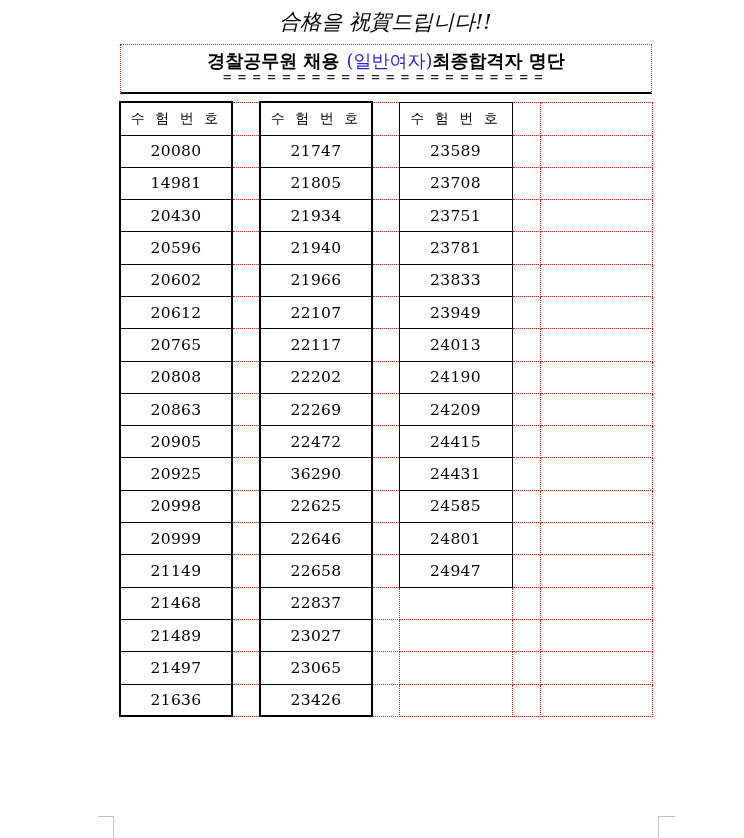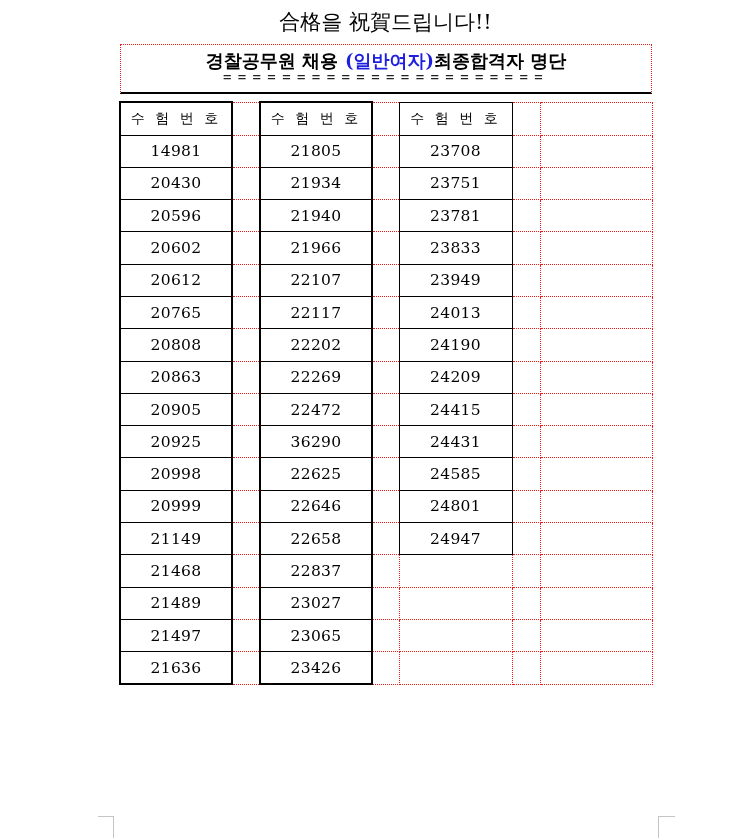--- a/index.html
+++ b/index.html
@@ -3,32 +3,32 @@
   <meta charset="utf-8">
   <style>
     :root { --grid: #ee1c1c; --accent: #1f1fe0; --ink: #000000; --corner: #c4c4c4; }
     html, body { margin: 0; padding: 0; }
     body {
       width: 744px; height: 838px; background: #ffffff; position: relative; overflow: hidden;
       font-family: "DejaVu Serif", "Liberation Serif", serif; color: var(--ink);
     }
     .congrats {
       position: absolute; left: 120px; width: 531px; top: 9px;
-      text-align: center; font-size: 21px; line-height: 26px; white-space: nowrap;
+      text-align: center; font-size: 21px; line-height: 26px; white-space: nowrap; font-style: italic;
     }
     .header-box {
       position: absolute; left: 120px; top: 44px; width: 530px; height: 47px;
       border-top: 1px dotted var(--grid); border-left: 1px dotted var(--grid); border-right: 1px dotted var(--grid);
       border-bottom: 2px solid #000;
     }
     .subtitle {
       position: absolute; left: 0; right: 0; top: 4px; text-align: center;
       font-size: 18px; font-weight: bold; line-height: 24px; white-space: nowrap;
     }
-    .subtitle .hl { color: var(--accent); font-weight: bold; margin-left: 7px; }
+    .subtitle .hl { color: var(--accent); font-weight: normal; margin-left: 7px; }
     .underline {
       position: absolute; left: 0; right: 0; top: 24px; text-align: center;
       font-family: "DejaVu Sans Mono", monospace; font-size: 14px; line-height: 16px;
       letter-spacing: 6.4px; white-space: nowrap; color: #222;
     }
     table.roster {
       position: absolute; left: 119px; top: 101px;
       border-collapse: collapse; table-layout: fixed; width: 533px;
     }
     table.roster td {
@@ -72,20 +72,29 @@
     <tr class="hdr">
       <td class="bk hcell">수 험 번 호</td>
       <td></td>
       <td class="bk hcell">수 험 번 호</td>
       <td></td>
       <td class="tn hcell">수 험 번 호</td>
       <td></td>
       <td></td>
     </tr>
     <tr class="row">
+      <td class="bk">20080</td>
+      <td></td>
+      <td class="bk">21747</td>
+      <td></td>
+      <td class="tn">23589</td>
+      <td></td>
+      <td></td>
+    </tr>
+    <tr class="row">
       <td class="bk">14981</td>
       <td></td>
       <td class="bk">21805</td>
       <td></td>
       <td class="tn">23708</td>
       <td></td>
       <td></td>
     </tr>
     <tr class="row">
       <td class="bk">20430</td>

